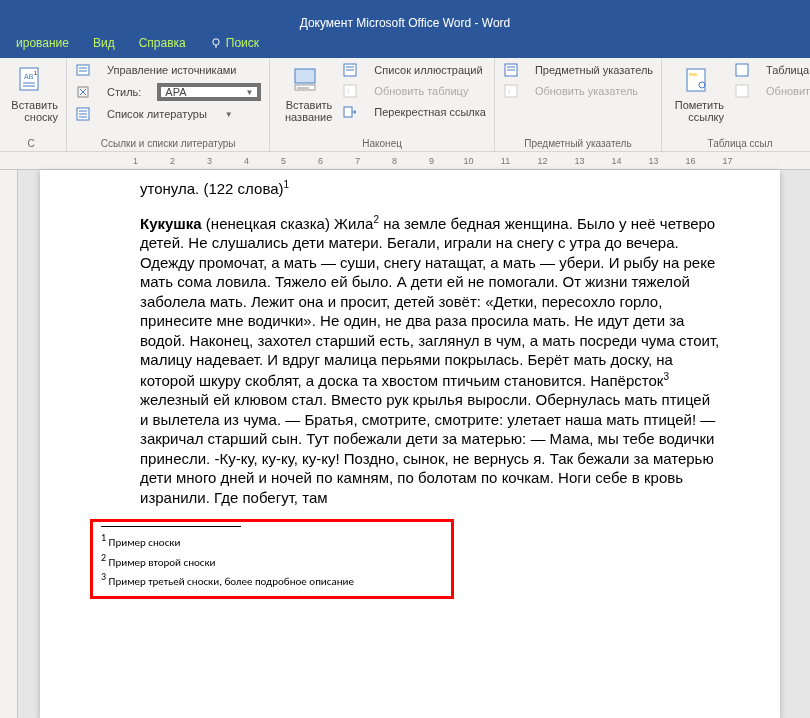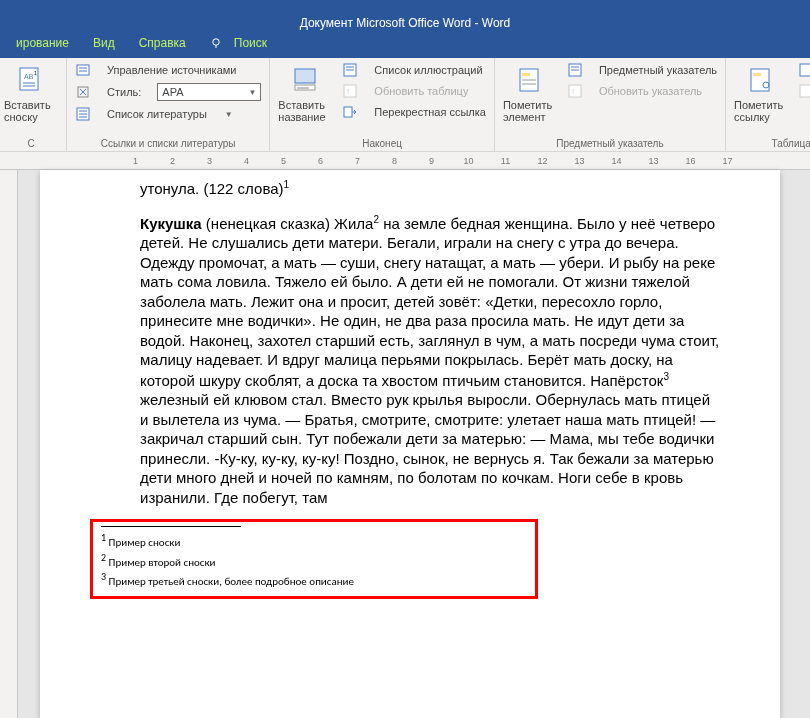--- a/index.html
+++ b/index.html
@@ -30,21 +30,21 @@
     color: #bef264;
     font-size: 12px;
   }
   .tab {
     padding: 6px 12px 6px 12px;
     cursor: pointer;
   }
   .tell-me {
     display: flex;
     align-items: center;
-    gap: 12px;
+    gap: 4px;
     padding: 6px 12px;
   }
   .lightbulb { width: 12px; height: 12px; display: inline-block; }
   .ribbon {
     background: #f3f2f1;
     border-bottom: 1px solid #d6d6d6;
     height: 94px;
     display: flex;
     align-items: stretch;
   }
@@ -69,21 +69,21 @@
   }
   .big-btn {
     display: flex;
     flex-direction: column;
     align-items: center;
     justify-content: center;
     gap: 4px;
     width: 58px;
     padding: 4px 2px;
     cursor: pointer;
-    text-align: left;
+    text-align: right;
     font-size: 11px;
     color: #444;
   }
   .big-btn .ico {
     width: 30px; height: 30px;
     display: flex; align-items: center; justify-content: center;
   }
   .row-btns {
     display: flex;
     flex-direction: column;
@@ -100,21 +100,21 @@
     color: #444;
     white-space: nowrap;
   }
   .row-btn.disabled { color: #aaa; }
   .row-btn .ico {
     width: 16px; height: 16px; flex-shrink: 0;
     display: flex; align-items: center; justify-content: center;
   }
   .dd { font-size: 8px; color: #666; margin-left: 2px; }
   .style-select {
-    border: 1px solid #737373;
+    border: 4px solid #737373;
     background: #fff;
     padding: 1px 4px;
     width: 104px;
     height: 18px;
     font-size: 11px;
     display: flex;
     align-items: center;
     justify-content: space-between;
   }
   .workspace {
@@ -161,21 +161,21 @@
   }
   .para1 { margin-bottom: 14px; }
   .para2 { }
   .bold { font-weight: bold; }
   sup { font-size: 10px; vertical-align: super; }
   .footnotes-box {
     border: 3px solid #ff0000;
     margin-top: 12px;
     padding: 4px 8px 6px 8px;
     margin-left: -50px;
-    width: 448px;
+    width: 364px;
   }
   .fn-sep {
     border-top: 1px solid #000;
     width: 140px;
     margin-bottom: 4px;
   }
   .fn { font-family: Calibri, Arial, sans-serif; font-size: 11px; color: #000; line-height: 1.35; }
 </style>
 </head>
 <body>
@@ -303,31 +303,20 @@
           </span>
           <span>Перекрестная ссылка</span>
         </div>
       </div>
     </div>
     <div class="group-label">Наконец</div>
   </div>
 
   <div class="group">
     <div class="group-content">
-      <div class="big-btn">
-        <span class="ico">
-          <svg width="30" height="30" viewBox="0 0 30 30">
-              <rect x="5" y="4" width="18" height="22" fill="#fff" stroke="#4a7dc4"></rect>
-              <rect x="7" y="8" width="8" height="3" fill="#ffe08a"></rect>
-              <line x1="7" y1="15" x2="21" y2="15" stroke="#999"></line>
-              <line x1="7" y1="19" x2="21" y2="19" stroke="#999"></line>
-            </svg>
-        </span>
-        <span>Пометить элемент</span>
-      </div>
       <div class="row-btns">
         <div class="row-btn">
           <span class="ico">
             <svg width="16" height="16" viewBox="0 0 16 16">
                 <rect x="2" y="2" width="12" height="12" fill="#fff" stroke="#4a7dc4"></rect>
                 <line x1="4" y1="5" x2="12" y2="5" stroke="#4a7dc4"></line>
                 <line x1="4" y1="8" x2="12" y2="8" stroke="#4a7dc4"></line>
               </svg>
           </span>
           <span>Предметный указатель</span>

